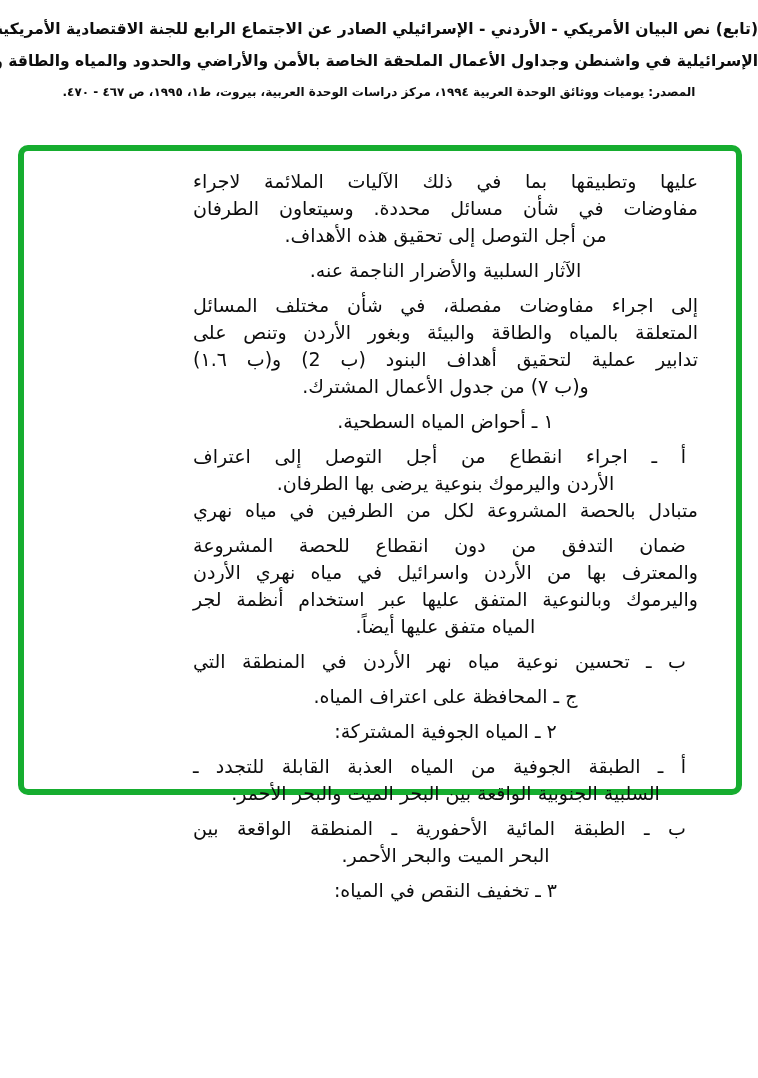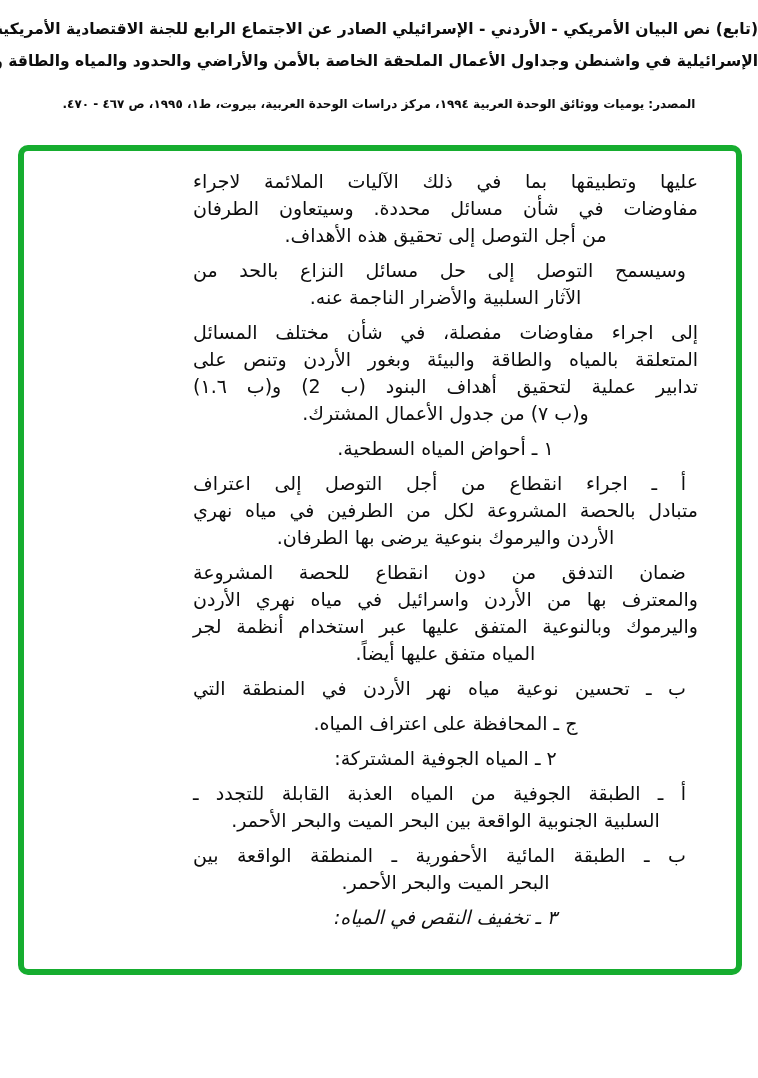--- a/index.html
+++ b/index.html
@@ -22,42 +22,42 @@
   .h-line {
     font-weight: bold;
     font-size: 15.5px;
     line-height: 32px;
     white-space: nowrap;
   }
   .h-source {
     font-weight: bold;
     font-size: 12px;
     line-height: 24px;
-    margin-top: 15px;
+    margin-top: 3px;
     white-space: nowrap;
   }
   .frame {
     position: absolute;
     left: 18px; top: 145px;
-    width: 724px; height: 830px;
+    width: 724px; height: 650px;
     box-sizing: border-box;
     border: 6px solid #16ad2f;
     border-radius: 10px;
     background: #ffffff;
   }
   .textcol {
     position: absolute;
     top: 17px; right: 38px;
     width: 505px;
     font-size: 19px;
     line-height: 27px;
     color: #0d0d0d;
   }
   .block { margin-bottom: 8px; }
-  .block:last-child { margin-bottom: 12px; font-style: italic; }
+  .block:last-child { margin-bottom: 12px; }
   .line.just {
     text-align: justify;
     text-align-last: justify;
   }
   .line.center, .line.last {
     text-align: left;
     text-align-last: center;
   }
   .block.p.indent .line.first.just { padding-right: 12px; }
 </style>
@@ -73,36 +73,35 @@
   </header>
 
   <div class="frame">
     <div class="textcol">
         <div class="block p">
           <div class="line just first">عليها وتطبيقها بما في ذلك الآليات الملائمة لاجراء</div>
           <div class="line just">مفاوضات في شأن مسائل محددة. وسيتعاون الطرفان</div>
           <div class="line last">من أجل التوصل إلى تحقيق هذه الأهداف.</div>
         </div>
         <div class="block p indent">
-          <div class="line just first">وسيسمح التوصل إلى حل مسائل النزاع بالحد من</div>
           <div class="line last">الآثار السلبية والأضرار الناجمة عنه.</div>
         </div>
         <div class="block p indent">
           <div class="line just">إلى اجراء مفاوضات مفصلة، في شأن مختلف المسائل</div>
           <div class="line just">المتعلقة بالمياه والطاقة والبيئة وبغور الأردن وتنص على</div>
           <div class="line just">تدابير عملية لتحقيق أهداف البنود (ب 2) و(ب ١.٦)</div>
           <div class="line last">و(ب ٧) من جدول الأعمال المشترك.</div>
         </div>
         <div class="block h">
           <div class="line center first">١ ـ أحواض المياه السطحية.</div>
         </div>
         <div class="block p indent">
           <div class="line just first">أ ـ اجراء انقطاع من أجل التوصل إلى اعتراف</div>
+          <div class="line last">الأردن واليرموك بنوعية يرضى بها الطرفان.</div>
           <div class="line just">متبادل بالحصة المشروعة لكل من الطرفين في مياه نهري</div>
-          <div class="line last">الأردن واليرموك بنوعية يرضى بها الطرفان.</div>
         </div>
         <div class="block p indent">
           <div class="line just first">ضمان التدفق من دون انقطاع للحصة المشروعة</div>
           <div class="line just">والمعترف بها من الأردن واسرائيل في مياه نهري الأردن</div>
           <div class="line just">واليرموك وبالنوعية المتفق عليها عبر استخدام أنظمة لجر</div>
           <div class="line last">المياه متفق عليها أيضاً.</div>
         </div>
         <div class="block p indent">
           <div class="line just first">ب ـ تحسين نوعية مياه نهر الأردن في المنطقة التي</div>
         </div>

